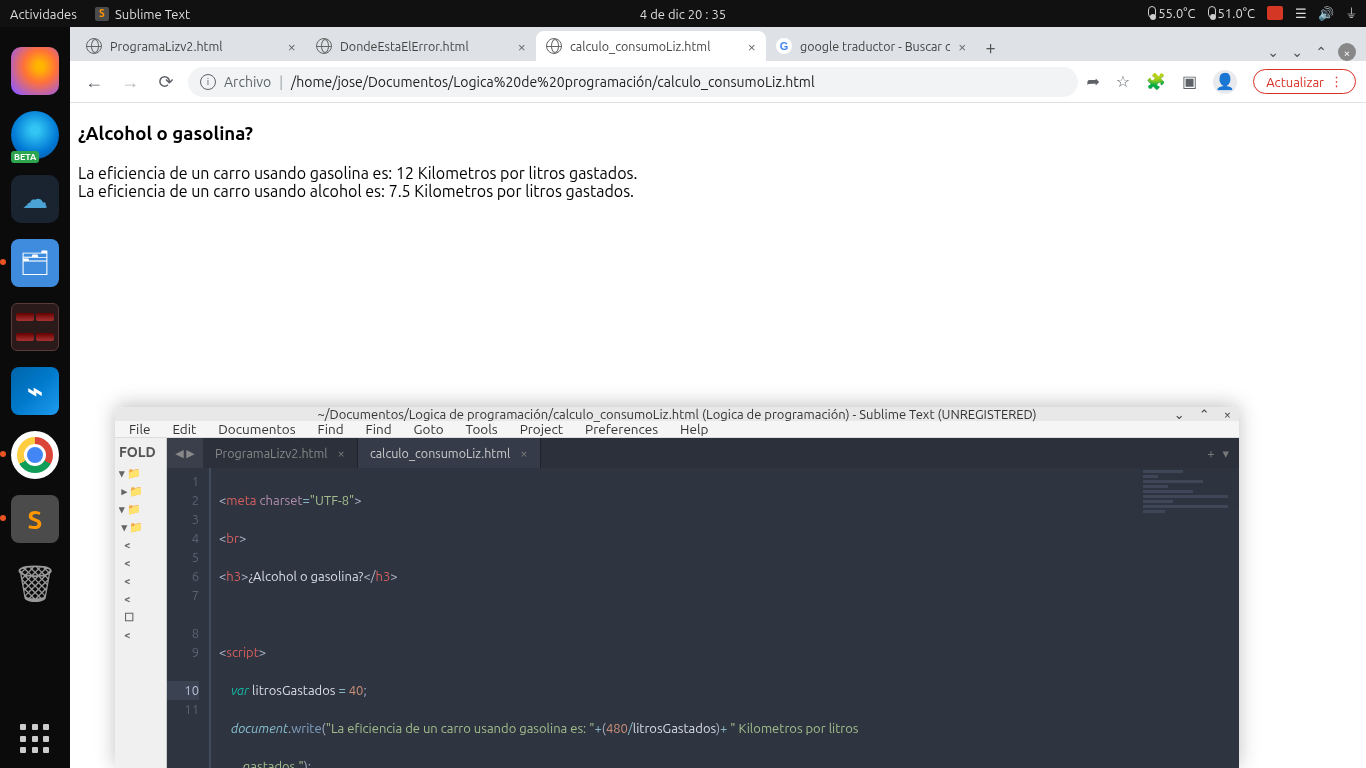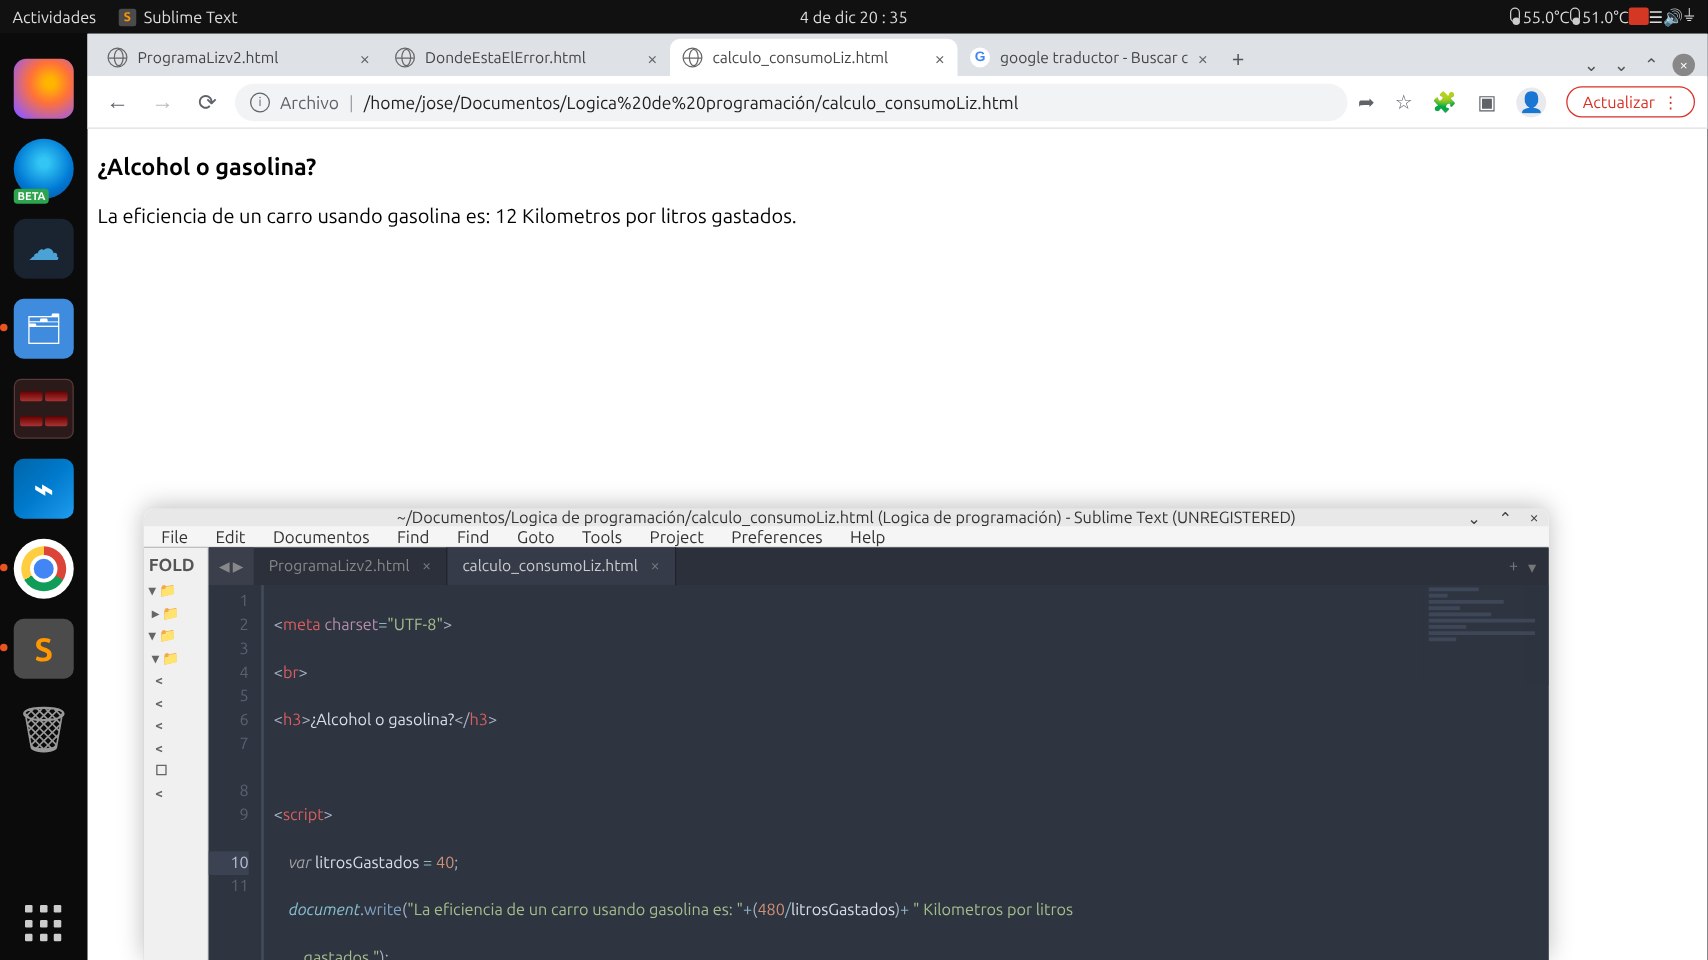--- a/index.html
+++ b/index.html
@@ -1,20 +1,20 @@
 <!DOCTYPE html>
 <html><head>
 <meta charset="utf-8">
 <style>
   * { margin: 0; padding: 0; box-sizing: border-box; font-family: Ubuntu, "Segoe UI", Arial, sans-serif; }
   html, body { width: 1366px; height: 768px; overflow: hidden; background: #000; }
   .topbar { height: 27px; background: #111; color: #ddd; display: flex; align-items: center; font-size: 13px; padding: 0 10px; justify-content: space-between; }
   .topbar .left { display: flex; gap: 18px; align-items: flex-end; }
   .topbar .center { position: absolute; left: 50%; transform: translateX(-50%); }
-  .topbar .right { display: flex; align-items: flex-start; }
+  .topbar .right { display: flex; gap: 12px; align-items: flex-start; }
   .topbar .sublime-ico { width:14px; height:14px; background:#4b4b4b; display:inline-flex; align-items:center; justify-content:center; margin-right:6px; border-radius:2px;}
   .topbar .sublime-ico span{ font-size:10px; color:#ff9800; font-weight:bold;}
   .topbar .therm { display:inline-block; width:8px; height:12px; border:1px solid #ccc; border-radius:4px; position:relative; margin-right:2px;}
   .topbar .therm:after{content:"";position:absolute;bottom:-3px;left:1px;width:6px;height:6px;background:#ccc;border-radius:50%;}
   .topbar .redblock{width:16px;height:14px;background:#d43824;display:inline-block;border-radius:2px;}
   .dock { position: absolute; left: 0; top: 27px; bottom: 0; width: 70px; background: rgba(20,20,20,0.55); display: flex; flex-direction: column; align-items: center; padding-top: 20px; gap: 16px; }
   .dock .icon { width: 48px; height: 48px; border-radius: 10px; display: flex; align-items: center; justify-content: center; position: relative; }
   .dock .icon.orange{position:relative;}
   .dock .icon.orange:before{content:"";position:absolute;left:-11px;top:20px;width:6px;height:6px;background:#e95420;border-radius:50%;}
   .dock .firefox{background:radial-gradient(circle at 60% 40%,#ffb400 10%,#ff7139 40%,#9059ff 90%);}
@@ -86,21 +86,21 @@
   .sublime .edtabs .rightctl{margin-left:auto;display:flex;align-items:center;gap:8px;padding-right:10px;color:#777;font-size:13px;}
   .sublime .code { flex: 1; display: flex; background: #2e3440; font-family: "Consolas","Courier New",monospace; font-size: 13px; line-height: 19px; position: relative; }
   .sublime .gutter { width: 44px; background: #2e3440; color: #5a6272; text-align: right; padding: 4px 10px 0 0; border-right:2px solid #434c5e; user-select:none;}
   .sublime .gutter .ln{height:19px;}
   .sublime .gutter .ln.hl{background:#3b4252;color:#b8c0d4;}
   .sublime .lines { flex: 1; padding: 4px 0 0 8px; color: #d8dee9; white-space: pre; overflow:hidden;}
   .sublime .lines .row{height:19px;}
   .sublime .minimap{position:absolute;right:0;top:30px;width:100px;height:80px;background:#2e3440;opacity:0.6;}
   .sublime .minimap .mm{height:3px;margin:2px 4px;background:#4a5468;}
 
-  .c-tag{color:#d85f5f;} .c-attr{color:#b48ead;} .c-str{color:#a3be8c;} .c-op{color:#89b4c4;} .c-kw2{color:#a3a3a3;font-style:italic;} .c-func{color:#81a1c1;} .c-obj{color:#88c0d0;font-style:italic;} .c-num{color:#ce9178;} .c-punc{color:#a9b1c4;} .c-txt{color:#d8dee9;}
+  .c-tag{color:#d85f5f;} .c-attr{color:#b48ead;} .c-str{color:#a3be8c;} .c-op{color:#89b4c4;} .c-kw2{color:#14b8a6;font-style:italic;} .c-func{color:#81a1c1;} .c-obj{color:#88c0d0;font-style:italic;} .c-num{color:#ce9178;} .c-punc{color:#a9b1c4;} .c-txt{color:#d8dee9;}
 </style>
 </head>
 <body>
 
 <div class="topbar">
   <div class="left">
     <span>Actividades</span>
     <span style="display:flex;align-items:center;">
         <span class="sublime-ico">
           <span>S</span>
@@ -203,20 +203,21 @@
       <span class="avatar">👤</span>
       <span class="updatebtn">
           <span>Actualizar</span>
           <span>⋮</span>
         </span>
     </div>
   </div>
   <div class="page">
     <h3>¿Alcohol o gasolina?</h3>
     <p>La eficiencia de un carro usando gasolina es: 12 Kilometros por litros gastados.</p>
+    <p>La eficiencia de un carro usando alcohol es: 7.5 Kilometros por litros gastados.</p>
   </div>
 </div>
 
 <div class="sublime">
   <div class="titlebar">
     <span>~/Documentos/Logica de programación/calculo_consumoLiz.html (Logica de programación) - Sublime Text (UNREGISTERED)</span>
     <div class="wbtns">
       <span>⌄</span>
       <span>⌃</span>
       <span>×</span>

